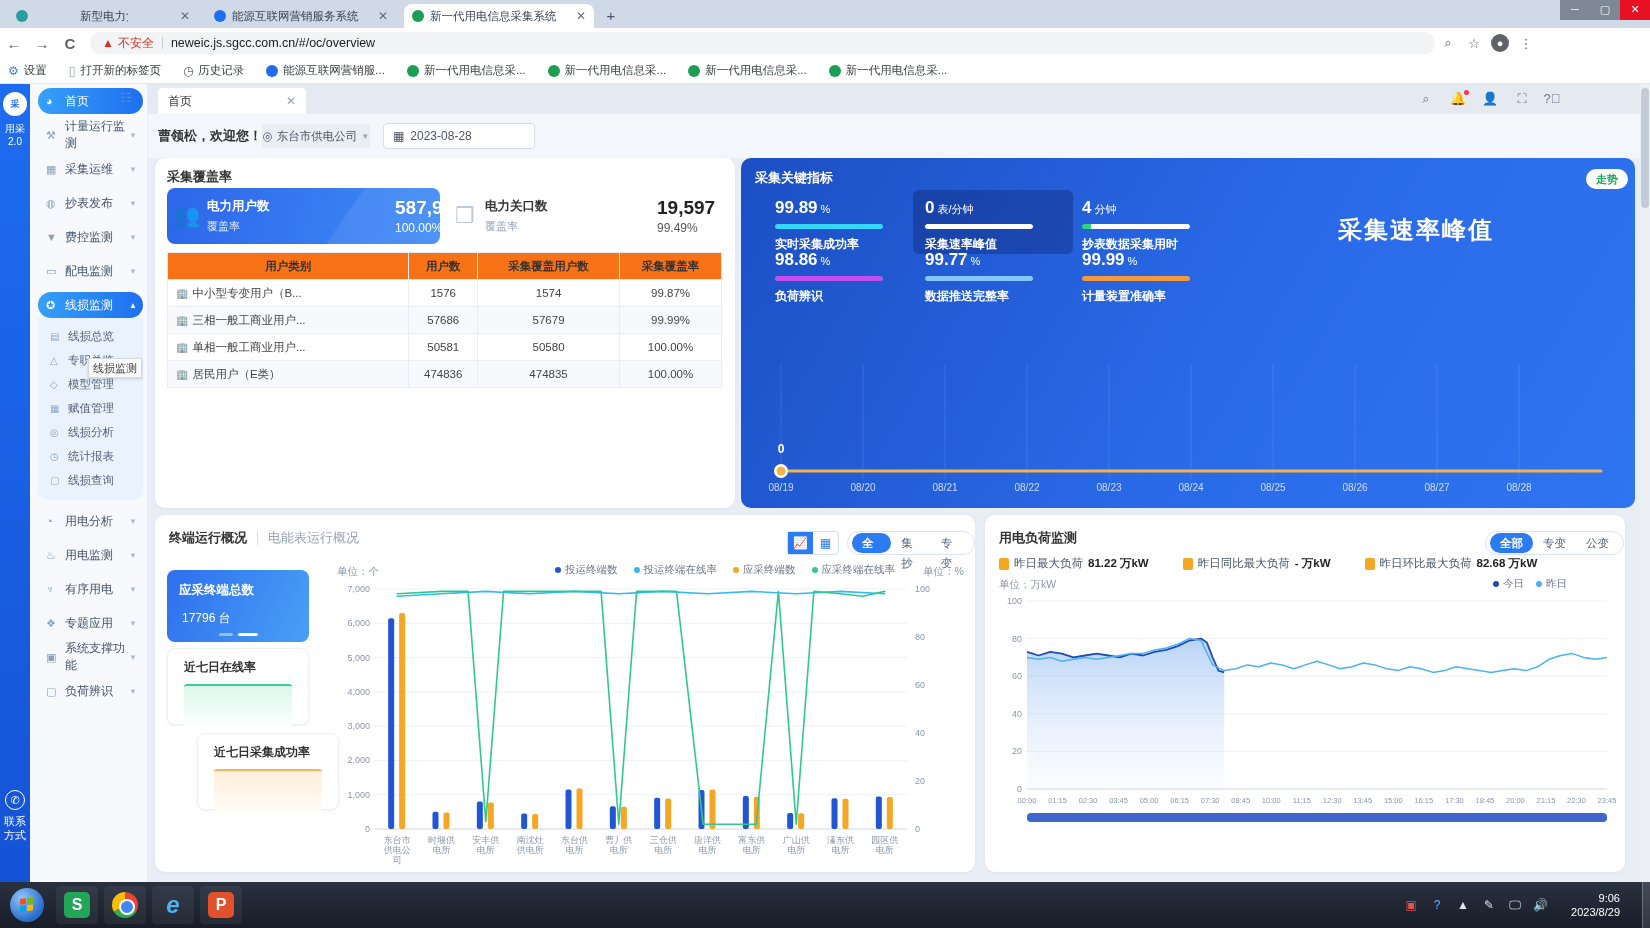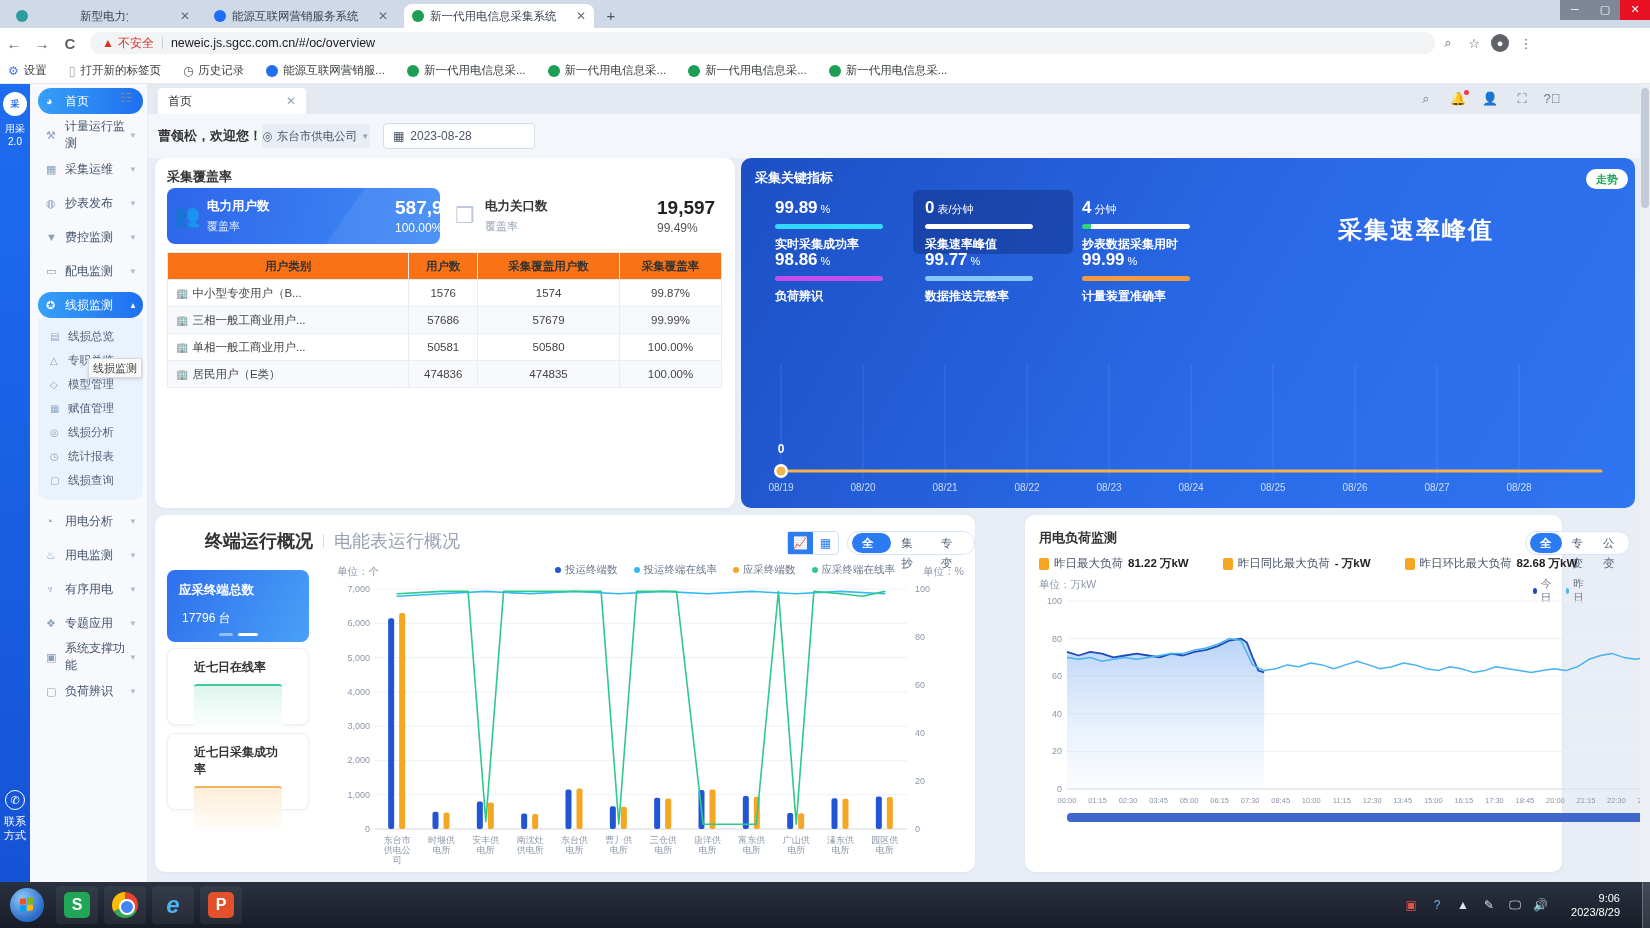--- a/index.html
+++ b/index.html
@@ -86,53 +86,53 @@
   .km-val{font-size:17px;font-weight:bold;}
   .km-val span{font-size:11px;font-weight:normal;margin-left:3px;}
   .km-bar{margin-top:6px;width:108px;height:5px;border-radius:3px;background:rgba(255,255,255,.28);overflow:hidden;}
   .km-fill{height:5px;border-radius:3px;}
   .km-lbl{margin-top:7px;font-size:12px;font-weight:bold;}
   #kmsel{left:172px;top:32px;width:160px;height:64px;background:rgba(8,20,80,.30);border-radius:6px;}
   #bigspeed{left:500px;top:56px;width:350px;text-align:center;font-size:24px;font-weight:bold;letter-spacing:2px;}
 
   
   #termpanel{left:155px;top:515px;width:820px;height:357px;}
-  #termtabs{left:14px;top:14px;display:flex;align-items:center;font-size:18px;margin-left:36px;}
+  #termtabs{left:14px;top:14px;display:flex;align-items:center;font-size:13px;}
   #termtabs .t0{font-weight:bold;color:#333;}
   #termtabs .div{width:1px;height:14px;background:#d8dee8;margin:0 10px;}
   #termtabs .t1{color:#98a2b3;}
   #viewtoggle{left:632px;top:16px;width:52px;height:24px;border:1px solid #cfe0f8;border-radius:4px;display:flex;}
   .vt{width:25px;height:22px;text-align:center;line-height:22px;font-size:12px;color:#2b7bf3;}
   .vt.on{background:#2b7bf3;color:#fff;}
   .pillgroup{display:flex;align-items:center;border:1px solid #d8e4f8;border-radius:14px;background:#fff;height:24px;padding:0 4px;}
   .pill{font-size:11.5px;color:#55627a;padding:0 10px;height:20px;line-height:20px;border-radius:11px;}
   .pill.on{background:#2b7bf3;color:#fff;font-weight:bold;}
   #termpills{left:692px;top:16px;}
   .tcard{left:12px;width:142px;border-radius:8px;}
   #tcard0{top:55px;height:72px;background:linear-gradient(115deg,#2e6fee,#49a0f6);color:#fff;padding:12px 12px 0;overflow:hidden;}
   #tcard0 .t{font-size:12.5px;font-weight:bold;}
   #tcard0 .v{font-size:21px;font-weight:bold;margin-top:4px;}
   #tcard0 .v span{font-size:12px;font-weight:normal;margin-left:3px;}
   .dots{position:absolute;left:0;right:0;bottom:6px;display:flex;justify-content:center;gap:5px;}
   .dash{height:3px;border-radius:2px;background:rgba(255,255,255,.45);width:14px;}
   .dash.on{background:#fff;width:20px;}
-  .tcard.white{background:#fff;border:1px solid #edf1f7;box-shadow:0 1px 3px rgba(30,60,120,.07);padding:10px 26px 0;}
+  .tcard.white{background:#fff;border:1px solid #edf1f7;box-shadow:0 1px 3px rgba(30,60,120,.07);padding:10px 16px 0;}
   #tcard1{top:133px;height:77px;}
-  #tcard2{top:218px;height:77px;}
+  #tcard2{top:218px;height:77px;margin-left:30px;}
   .tcard.white .t{font-size:12px;color:#333;font-weight:bold;}
   .minichart{margin-top:8px;height:44px;border-radius:3px;}
   #mini-green{border-top:2px solid #3ecb95;background:linear-gradient(180deg,#ddf6ec,#fdfffe);}
   #mini-orange{border-top:2px solid #f3b45f;background:linear-gradient(180deg,#fdeed9,#fffdf9);}
   .axisunit{font-size:10.5px;color:#8a96a8;}
   #termlegend{left:350px;top:48px;width:440px;display:flex;gap:16px;justify-content:center;}
   .lgd{display:flex;align-items:center;gap:4px;font-size:10.5px;color:#6a7688;}
   .lgd i{width:6px;height:6px;border-radius:50%;}
 
   
-  #loadpanel{left:1025px;top:515px;width:537px;height:357px;}
+  #loadpanel{left:985px;top:515px;width:640px;height:357px;}
   #loadpills{left:500px;top:16px;}
   .lmetric{display:flex;align-items:center;gap:5px;font-size:11.5px;color:#4a5568;white-space:nowrap;}
   .lmetric .ic{width:10px;height:12px;background:#f5a623;border-radius:2px;position:relative;flex:none;}
   .lmetric b{color:#222;}
   #loadlegend{left:508px;top:62px;display:flex;gap:12px;}
 
   
   #pagescroll{left:1640px;top:84px;width:10px;height:798px;background:#eceff4;}
   #pagethumb{left:1641px;top:88px;width:8px;height:120px;background:#c3cbd8;border-radius:4px;}
   #taskbar{left:0;top:882px;width:1650px;height:46px;background:linear-gradient(180deg,#2a3140,#171c27);display:flex;align-items:center;}

